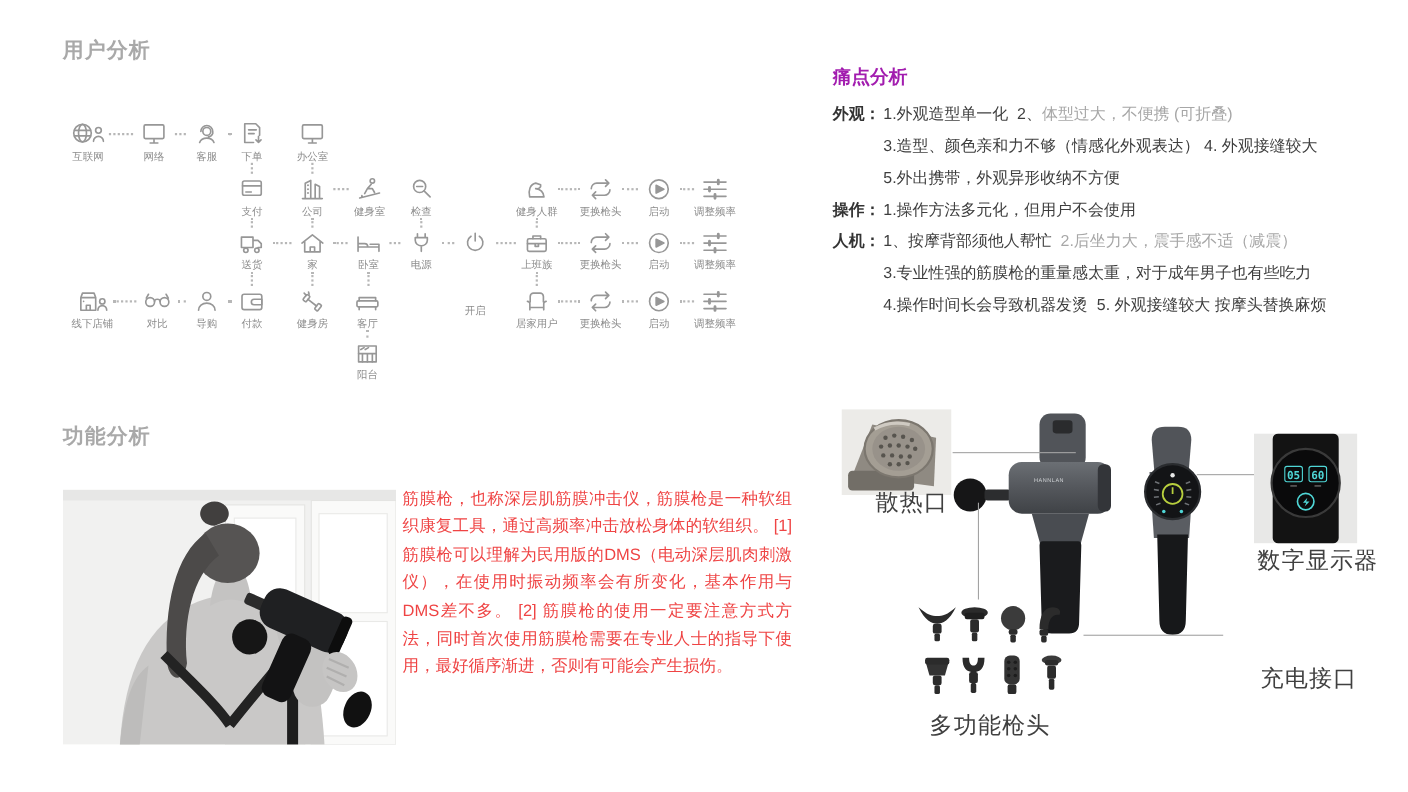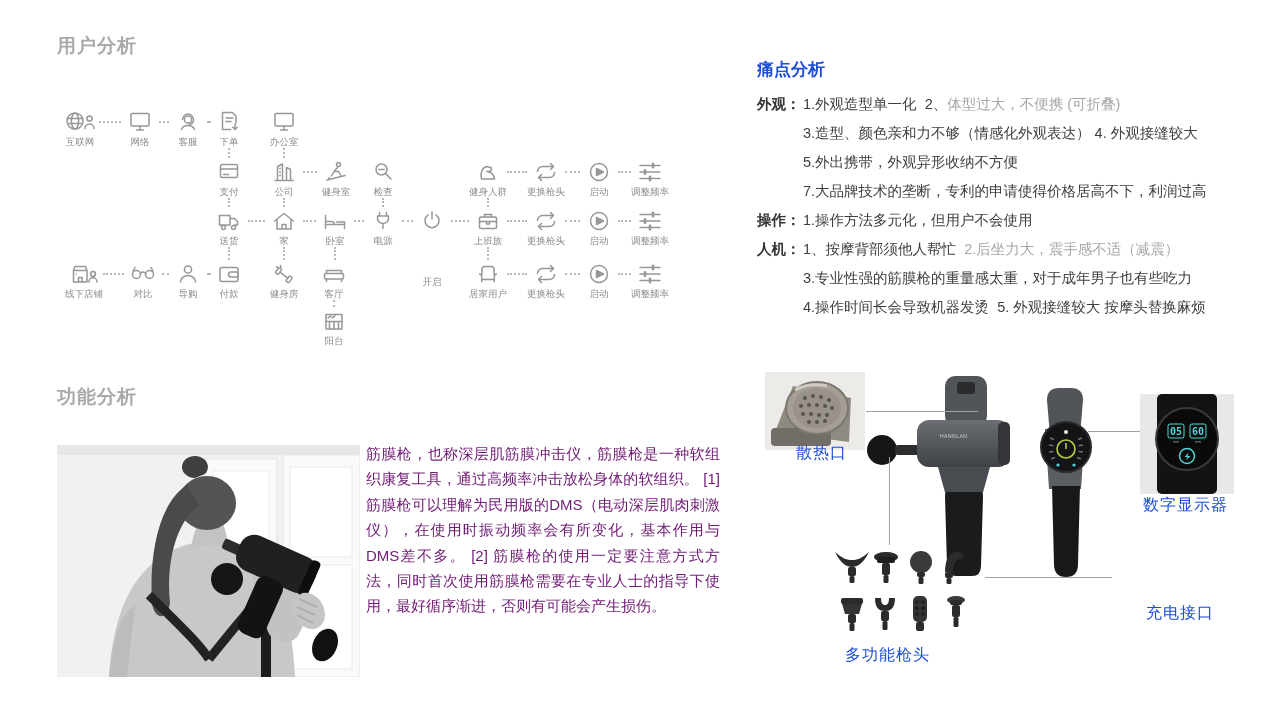--- a/index.html
+++ b/index.html
@@ -12,36 +12,36 @@
 
   
   #flow-layer { position:absolute; left:0; top:0; width:720px; height:360px; }
   .flow-node { position:absolute; transform:translate(-50%,-13px); display:flex; flex-direction:column; align-items:center; }
   .flow-icon { width:34px; height:26px; }
   .flow-label { margin-top:1px; font-size:9.5px; color:#8c8c8c; white-space:nowrap; }
   .edge-h { position:absolute; height:0; border-top:2px dotted #b7b7b7; }
   .edge-v { position:absolute; width:0; border-left:2px dotted #b7b7b7; }
 
   
-  #pp-title { position:absolute; left:757px; top:58px; font-size:17px; font-weight:bold; color:#1d4ed8; }
+  #pp-title { position:absolute; left:757px; top:58px; font-size:17px; font-weight:bold; color:#a21caf; }
   #pp-rows { position:absolute; left:757px; top:90px; width:480px; }
   .pp-row { display:flex; height:29px; line-height:29px; font-size:14.5px; white-space:pre; }
   .pp-cat { width:46px; flex:0 0 46px; font-weight:bold; color:#333; }
   .pp-dark { color:#3e3e3e; }
   .pp-gray { color:#a7a7a7; }
 
   
   #fa-paragraph { position:absolute; left:366px; top:441px; width:354px; font-size:15px;
-    line-height:25.4px; color:#701a75; text-align:justify; }
+    line-height:25.4px; color:#ef4444; text-align:justify; }
 
   
   #photo { position:absolute; left:57px; top:445px; width:303px; height:232px; overflow:hidden; }
 
   
-  .prod-label { position:absolute; font-family:"Liberation Serif","DejaVu Serif",serif; font-size:16px; color:#1d4ed8; letter-spacing:1px; }
+  .prod-label { position:absolute; font-family:"Liberation Serif","DejaVu Serif",serif; font-size:21px; color:#404040; letter-spacing:1px; }
   .conn { position:absolute; background:#a3a3a3; }
   #vent-photo { position:absolute; left:765px; top:372px; width:100px; height:78px; }
   #display-photo { position:absolute; left:1140px; top:394px; width:94px; height:100px; }
   #gun-img { position:absolute; left:862px; top:374px; }
   #heads-img { position:absolute; left:833px; top:550px; }
 </style>
 </head>
 <body>
 
 <div id="page">
@@ -437,23 +437,20 @@
     </div>
 
     <div class="pp-row">
       <span class="pp-cat"></span><span class="pp-dark">3.造型、颜色亲和力不够（情感化外观表达） 4. 外观接缝较大</span><span class="pp-gray"></span>
     </div>
 
     <div class="pp-row">
       <span class="pp-cat"></span><span class="pp-dark">5.外出携带，外观异形收纳不方便</span><span class="pp-gray"></span>
     </div>
 
-    <div class="pp-row">
-      <span class="pp-cat"></span><span class="pp-dark">7.大品牌技术的垄断，专利的申请使得价格居高不下，利润过高</span><span class="pp-gray"></span>
-    </div>
 
     <div class="pp-row">
       <span class="pp-cat">操作：</span><span class="pp-dark">1.操作方法多元化，但用户不会使用</span><span class="pp-gray"></span>
     </div>
 
     <div class="pp-row">
       <span class="pp-cat">人机：</span><span class="pp-dark">1、按摩背部须他人帮忙  </span><span class="pp-gray">2.后坐力大，震手感不适（减震）</span>
     </div>
 
     <div class="pp-row">

